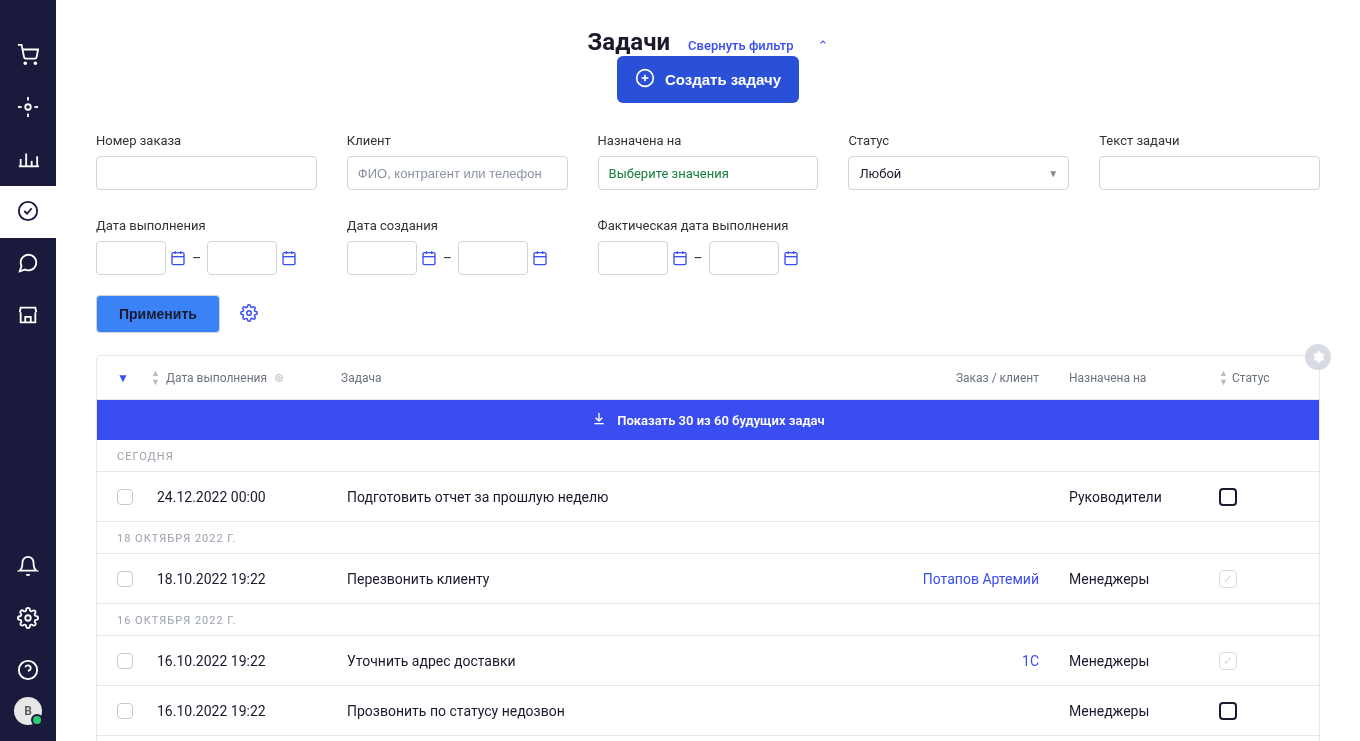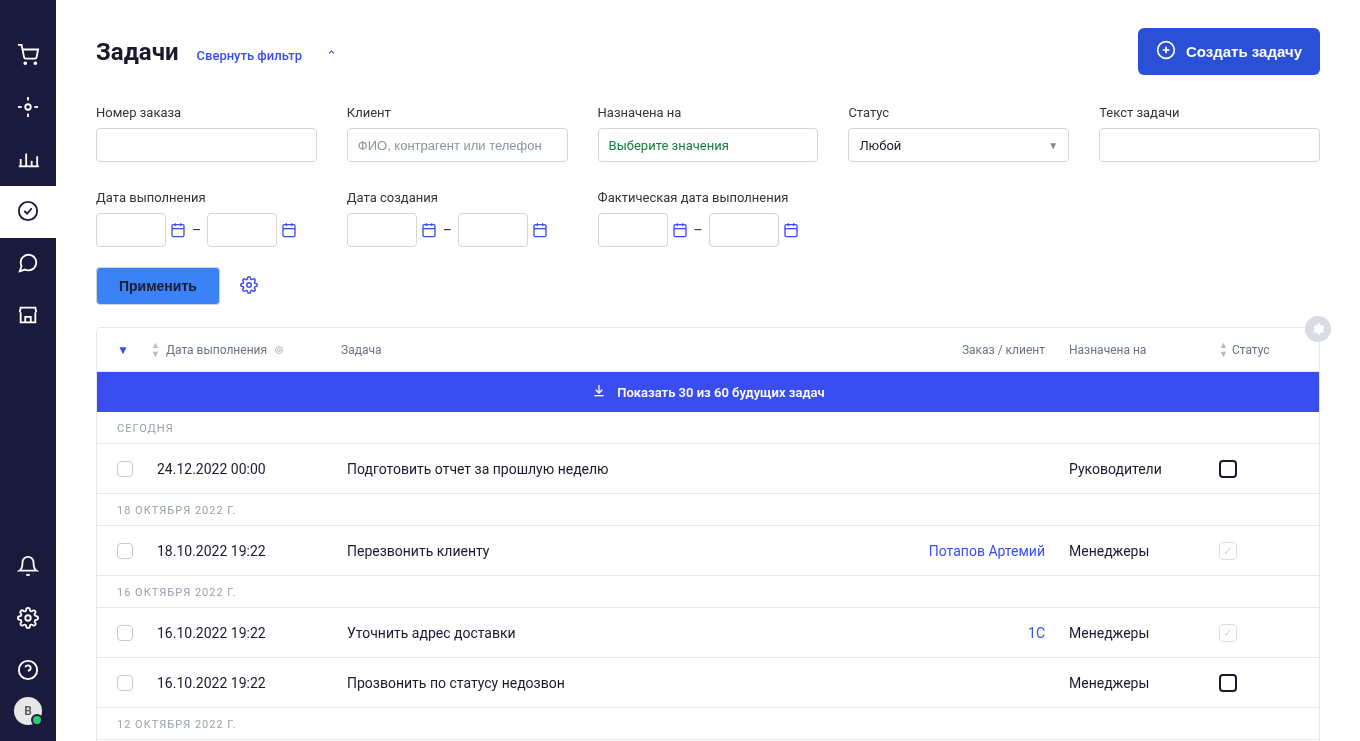--- a/index.html
+++ b/index.html
@@ -10,21 +10,21 @@
   .sidebar { width: 56px; background: #1a1a3d; display: flex; flex-direction: column; align-items: center; padding-top: 30px; flex-shrink: 0; }
   .sidebar-item { width: 56px; height: 52px; display: flex; align-items: center; justify-content: center; color: #fff; cursor: pointer; }
   .sidebar-item.active { background: #fff; color: #1a1a3d; }
   .sidebar-spacer { flex: 1; }
   .sidebar svg { width: 22px; height: 22px; stroke: currentColor; fill: none; stroke-width: 2; }
   .sidebar-avatar { width: 28px; height: 28px; border-radius: 50%; background: #e8e8e8; color: #555; display: flex; align-items: center; justify-content: center; font-size: 12px; font-weight: 600; margin-bottom: 16px; position: relative; }
   .sidebar-avatar::after { content: ""; position: absolute; right: -1px; bottom: -1px; width: 8px; height: 8px; background: #2ecc71; border-radius: 50%; border: 2px solid #1a1a3d; }
   
   
   .main { flex: 1; padding: 28px 40px 0 40px; overflow-y: auto; position: relative; }
-  .header-row { display: flex; align-items: center; justify-content: space-between; margin-bottom: 30px; }
+  .header-row { display: flex; align-items: center; justify-content: space-between; margin-bottom: 30px; flex-direction: column; }
   .title-group { display: flex; align-items: baseline; gap: 18px; }
   .page-title { font-size: 24px; font-weight: 700; color: #1a1a2e; }
   .collapse-filter { color: #3a4df0; font-size: 13px; font-weight: 500; cursor: pointer; display: inline-flex; align-items: center; gap: 24px; text-align: right; }
   .btn-primary { background: #2a50d8; color: #fff; border: none; border-radius: 6px; padding: 12px 18px; font-size: 15px; font-weight: 600; display: inline-flex; align-items: center; gap: 10px; cursor: pointer; }
   .btn-primary svg { width: 20px; height: 20px; stroke: #fff; fill: none; stroke-width: 2; }
   
   
   .filters { display: grid; grid-template-columns: repeat(5, 1fr); gap: 28px 30px; margin-bottom: 20px; }
   .filter-field label { display: block; font-size: 13px; color: #333; margin-bottom: 8px; }
   .filter-input { width: 100%; height: 34px; border: 1px solid #d0d4dc; border-radius: 4px; padding: 0 10px; font-size: 13px; color: #1a1a2e; }
@@ -45,21 +45,21 @@
   
   
   .table-wrap { border: 1px solid #e6e8ee; border-radius: 4px 4px 0 0; position: relative; }
   .gear-floater { position: absolute; right: -12px; top: -12px; width: 26px; height: 26px; border-radius: 50%; background: #d8dbe2; display: flex; align-items: center; justify-content: center; cursor: pointer; }
   .gear-floater svg { width: 14px; height: 14px; stroke: #fff; fill: #fff; stroke-width: 0; }
   .thead { display: flex; align-items: center; height: 44px; padding: 0 20px; border-bottom: 1px solid #e6e8ee; font-size: 12px; color: #6b7280; }
   .col-check { width: 40px; }
   .col-caret { width: 34px; color: #3a4df0; font-size: 12px; }
   .col-date { width: 190px; display: flex; align-items: center; gap: 6px; }
   .col-task { flex: 1; }
-  .col-client { width: 170px; text-align: right; padding-right: 24px; }
+  .col-client { width: 170px; text-align: right; padding-right: 30px; }
   .col-assigned { width: 150px; }
   .col-status { width: 80px; display: flex; align-items: center; gap: 4px; }
   .sort-arrows { color: #bbb; font-size: 9px; line-height: 1; display: inline-flex; flex-direction: column; }
   .th-gear { color: #bbb; display: inline-flex; }
   .th-gear svg { width: 12px; height: 12px; stroke: currentColor; fill: none; stroke-width: 2; }
   
   .future-bar { background: #3a4df0; color: #fff; height: 40px; display: flex; align-items: center; justify-content: center; gap: 10px; font-size: 13px; font-weight: 600; cursor: pointer; }
   .future-bar svg { width: 16px; height: 16px; stroke: #fff; fill: none; stroke-width: 2; }
   
   .group-label { padding: 10px 20px 8px; font-size: 11px; letter-spacing: 1px; color: #9aa0ad; text-transform: uppercase; border-bottom: 1px solid #e6e8ee; }

